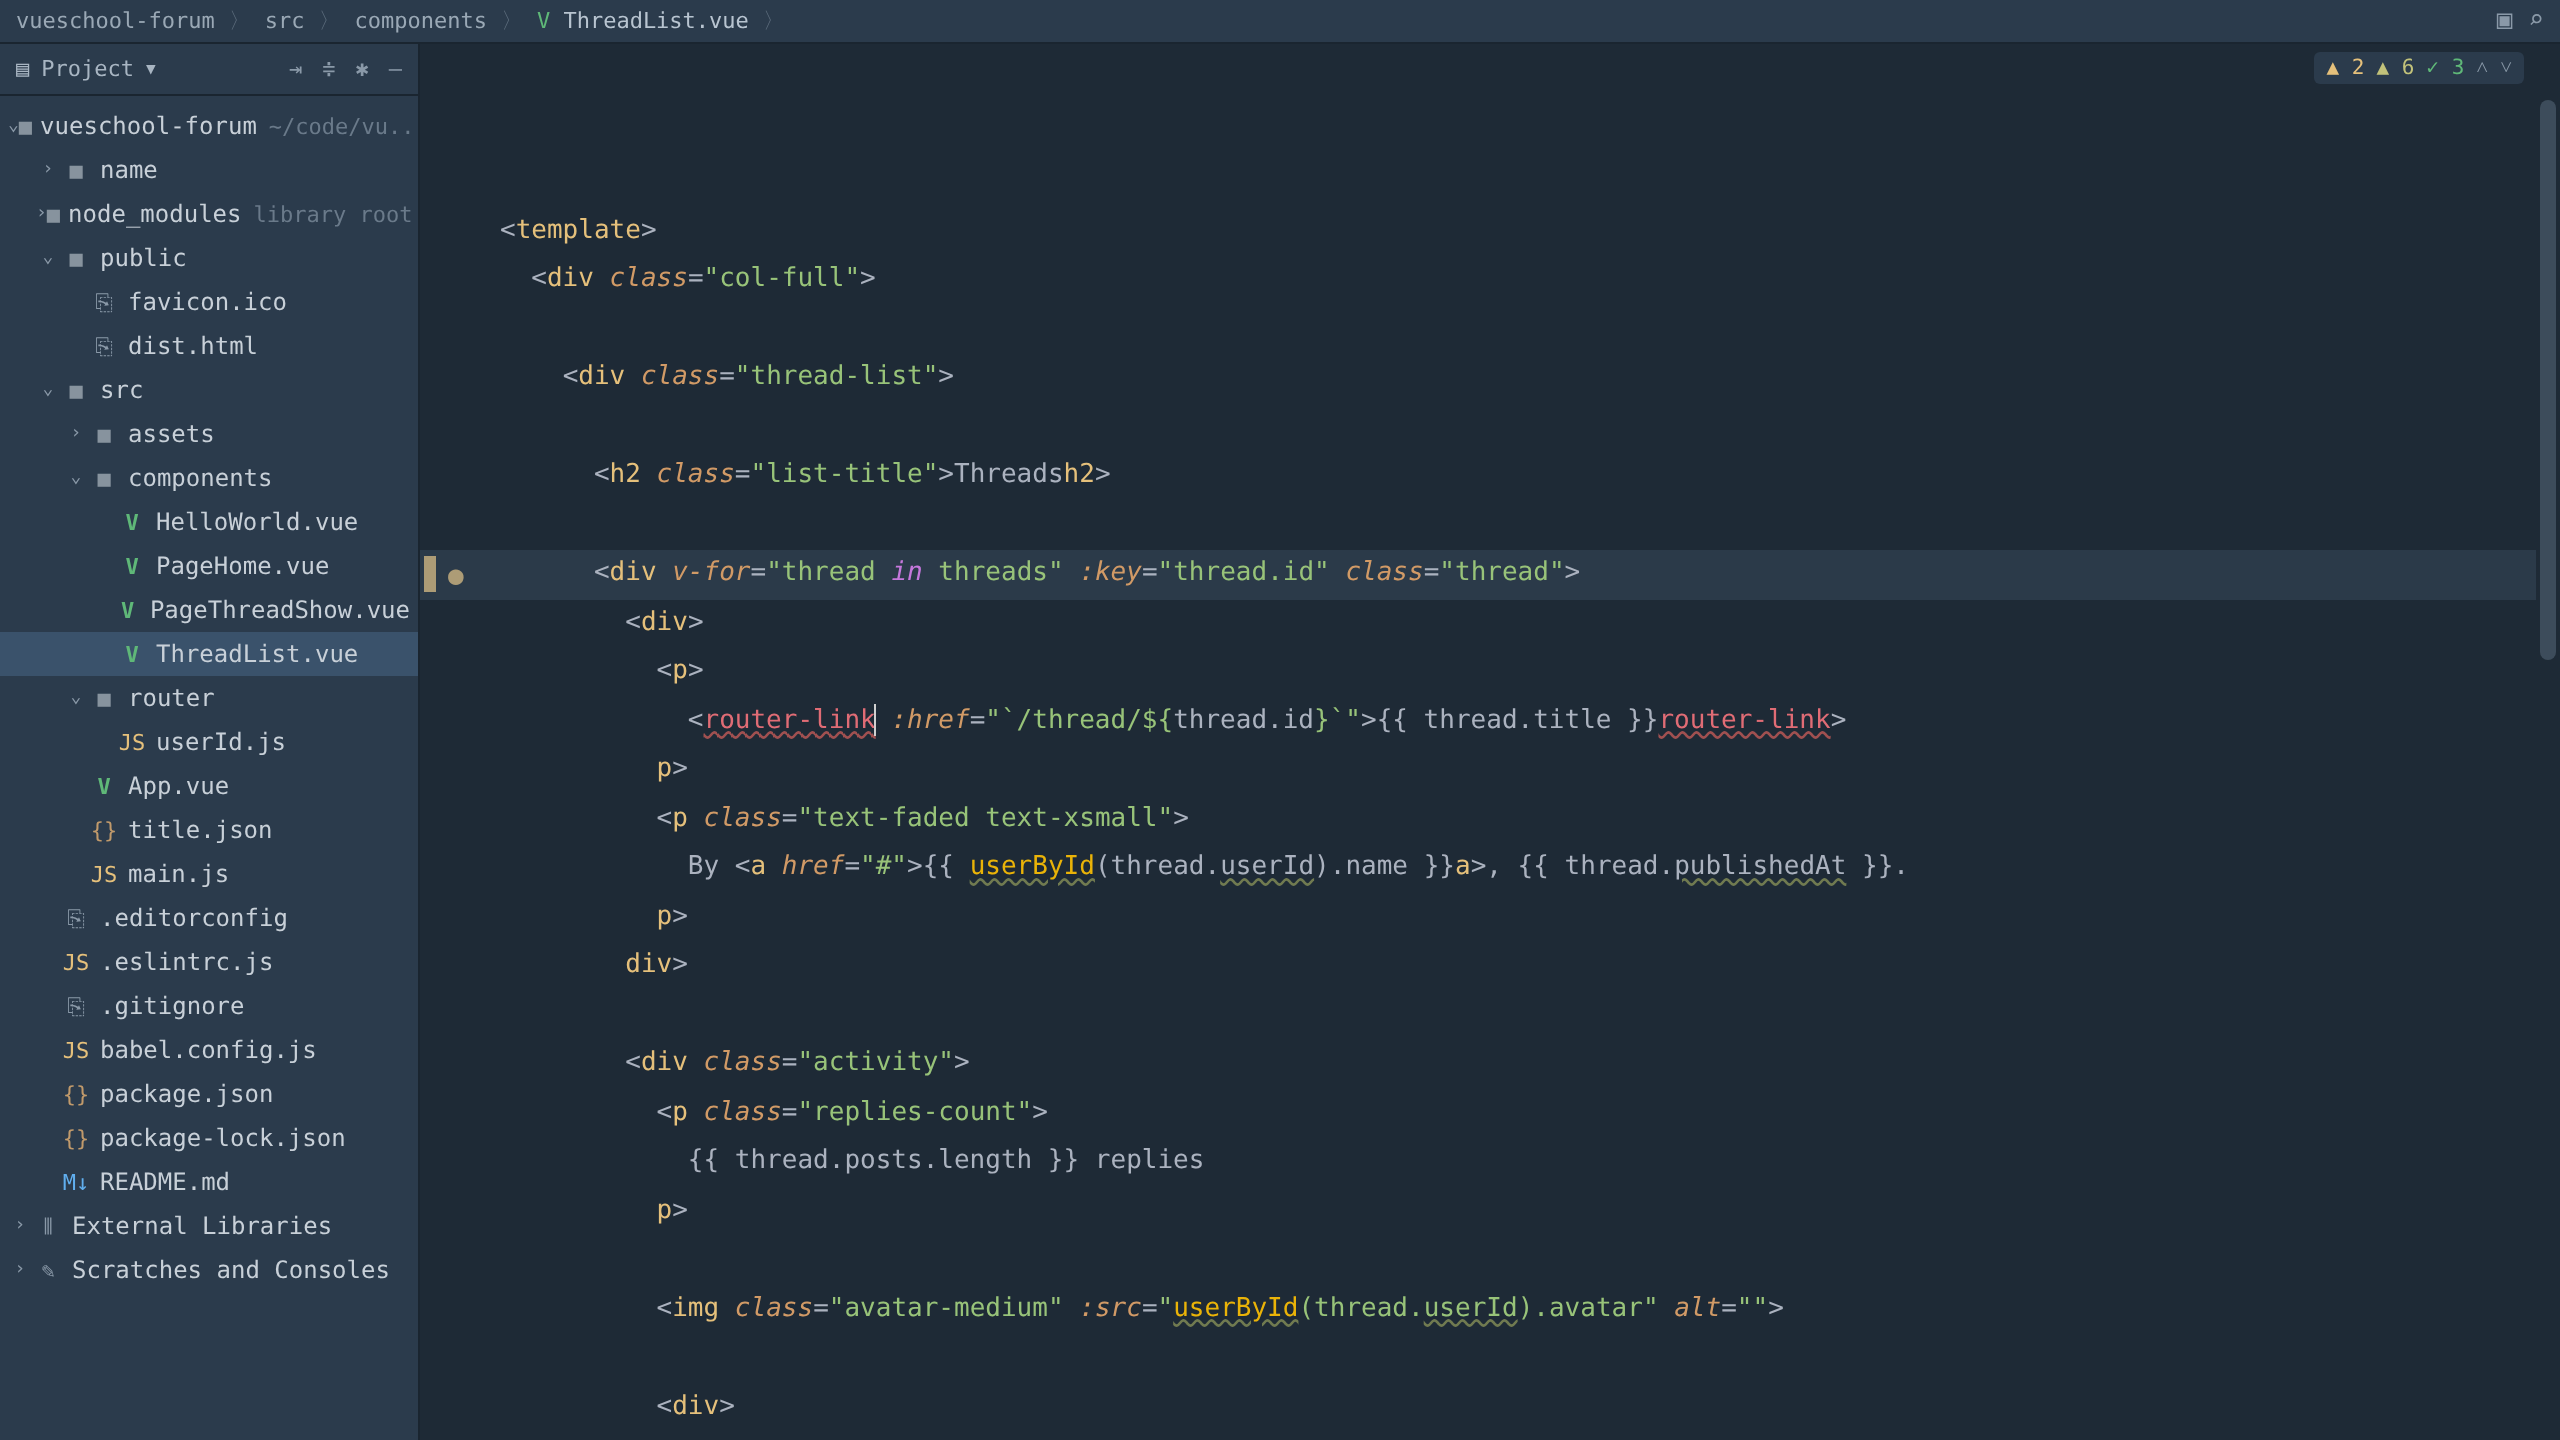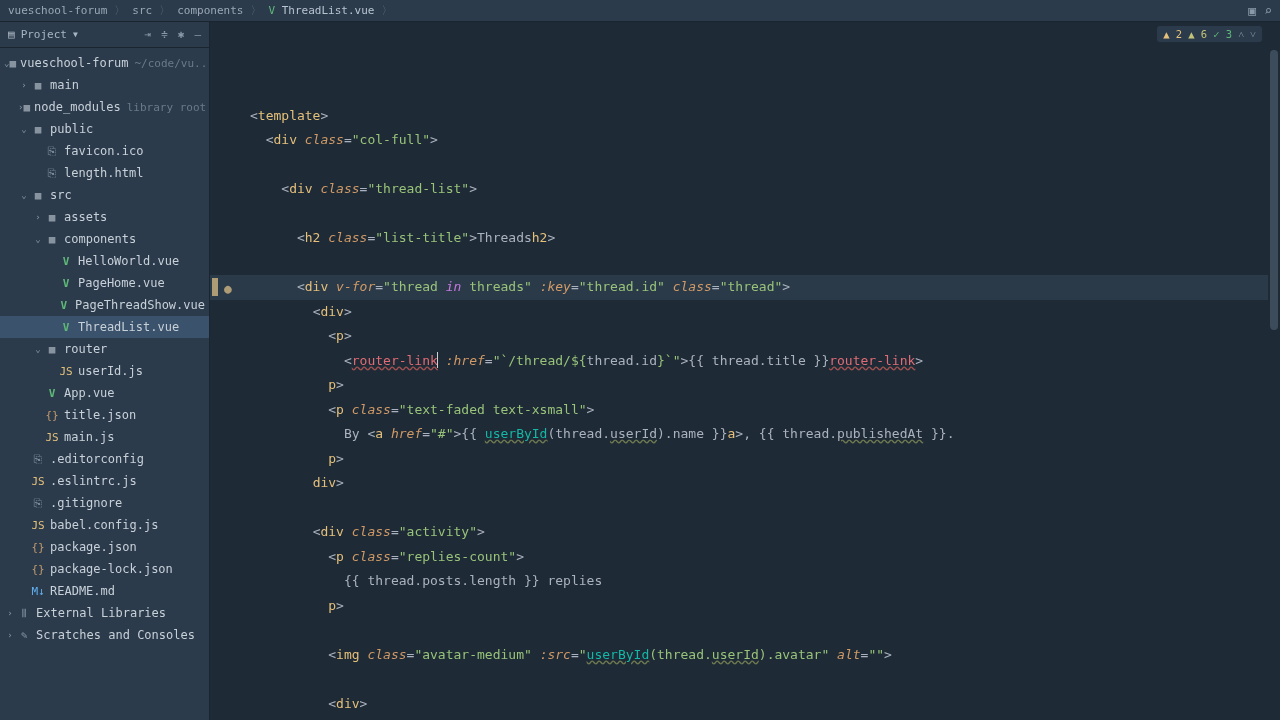--- a/index.html
+++ b/index.html
@@ -128,21 +128,21 @@
   top: 28px;
   width: 8px;
   height: 280px;
   background: rgba(120,140,160,0.35);
   border-radius: 4px;
 }
 .y { color: #e5c07b; }  
 .o { color: #d19a66; font-style: italic; margin-top: 44px; }  
 .g { color: #98c379; }  
 .p { color: #c678dd; font-style: italic; margin-top: 42px; }  
-.b { color: #14b8a6; margin-top: 48px; }  
+.b { color: #eab308; margin-top: 48px; }  
 .w { color: #abb2bf; }  
 .r { color: #e06c75; text-align: right; }  
 .uu { text-decoration-line: underline; text-decoration-style: wavy; text-decoration-color: #707a50; }
 .uur { text-decoration-line: underline; text-decoration-style: wavy; text-decoration-color: #a05050; }
 .cursor {
   display: inline-block;
   width: 1px;
   height: 16px;
   background: #d0d0d0;
   vertical-align: text-bottom;
@@ -190,42 +190,42 @@
     <div class="tree" id="tree">
         <div class="tree-row" style="padding-left: 4px;">
           <span class="tw">⌄</span>
           <span class="tree-icon folder-icon">■</span>
           <span class="tree-label">vueschool-forum</span>
           <span class="tree-hint">~/code/vu...</span>
         </div>
         <div class="tree-row" style="padding-left: 18px;">
           <span class="tw">›</span>
           <span class="tree-icon folder-icon">■</span>
-          <span class="tree-label">main</span>
+          <span class="tree-label">name</span>
         </div>
         <div class="tree-row" style="padding-left: 18px;">
           <span class="tw">›</span>
           <span class="tree-icon folder-icon">■</span>
           <span class="tree-label">node_modules</span>
           <span class="tree-hint">library root</span>
         </div>
         <div class="tree-row" style="padding-left: 18px;">
           <span class="tw">⌄</span>
           <span class="tree-icon folder-icon">■</span>
           <span class="tree-label">public</span>
         </div>
         <div class="tree-row" style="padding-left: 32px;">
           <span class="tw"></span>
           <span class="tree-icon cfg-icon">⎘</span>
           <span class="tree-label">favicon.ico</span>
         </div>
         <div class="tree-row" style="padding-left: 32px;">
           <span class="tw"></span>
           <span class="tree-icon cfg-icon">⎘</span>
-          <span class="tree-label">length.html</span>
+          <span class="tree-label">dist.html</span>
         </div>
         <div class="tree-row" style="padding-left: 18px;">
           <span class="tw">⌄</span>
           <span class="tree-icon folder-icon">■</span>
           <span class="tree-label">src</span>
         </div>
         <div class="tree-row" style="padding-left: 32px;">
           <span class="tw">›</span>
           <span class="tree-icon folder-icon">■</span>
           <span class="tree-label">assets</span>

